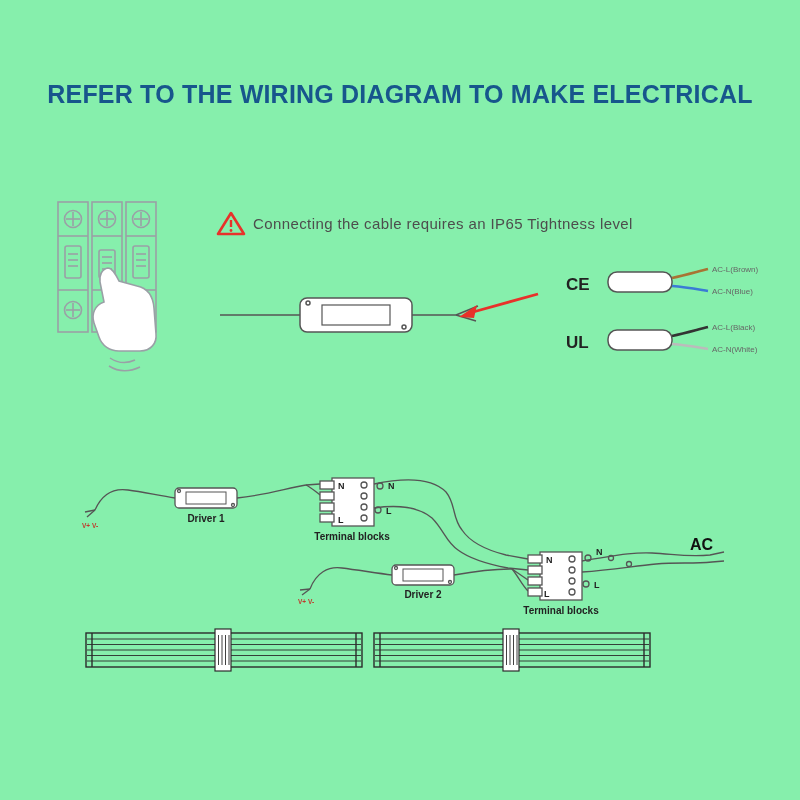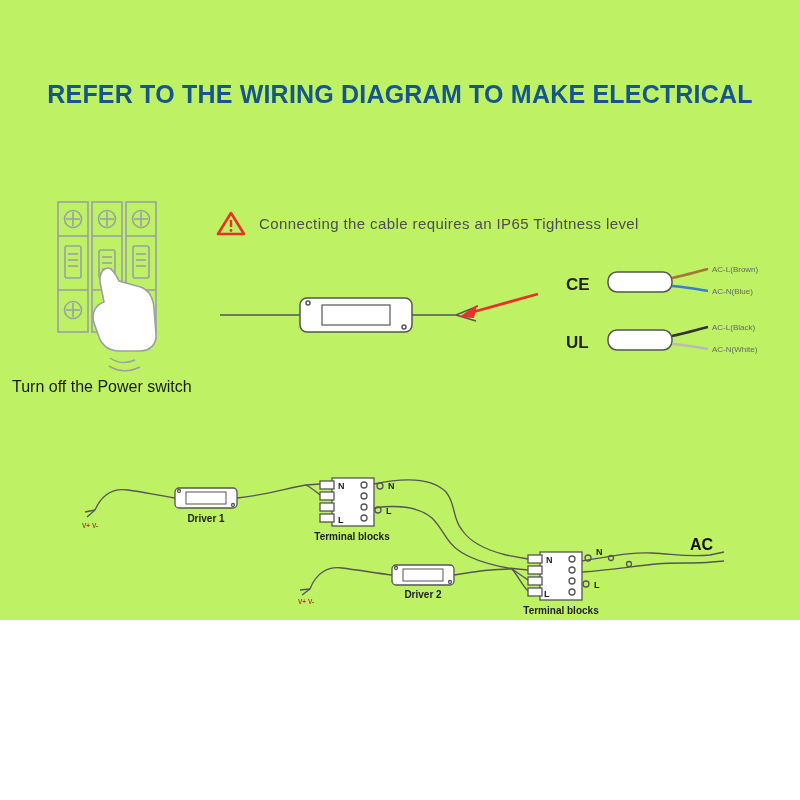--- a/index.html
+++ b/index.html
@@ -1,33 +1,33 @@
 <!DOCTYPE html>
 <html><head>
 <meta charset="utf-8">
 <style>
   * { margin:0; padding:0; box-sizing:border-box; }
   html,body { width:800px; height:800px; background:#ffffff; font-family:"Liberation Sans", sans-serif; }
-  .page { position:relative; width:800px; height:620px; background:#bef264; overflow:hidden; }
+  .page { position:relative; width:800px; height:800px; background:#86efac; overflow:hidden; }
   .abs { position:absolute; }
 
   .title {
     position:absolute; top:74px; left:0; width:100%;
     text-align:center; color:#17568C;
     font-size:25px; font-weight:bold; line-height:1.65; letter-spacing:0.2px;
   }
 
   .power-caption {
     position:absolute; left:12px; top:378px;
     font-size:16px; color:#1a1a1a;
   }
 
   .warning-row {
     position:absolute; left:216px; top:210px;
-    display:flex; align-items:center; gap:13px;
+    display:flex; align-items:center; gap:7px;
   }
   .warning-text { font-size:15px; color:#4d4d4d; letter-spacing:0.4px; }
 
   svg text { font-family:"Liberation Sans", sans-serif; }
 </style>
 </head>
 <body>
 
 <div class="page">
 
@@ -81,21 +81,20 @@
         <line x1="84" y1="112" x2="98" y2="112"></line>
     </g>
 
     <path d="M58,70 C52,71 49,77 50,84 L54,104 C45,107 41,116 44,125 L49,139 C52,148 60,153 69,153 L90,153 C101,153 107,145 106,136 L104,110 C103,98 97,90 87,88 L69,83 C65,75 62,70 58,70 Z" fill="#ffffff" stroke="#9AA0A6" stroke-width="1.6"></path>
     <g stroke="#9AA0A6" stroke-width="1.5" fill="none">
       <path d="M60,160 Q72,168 85,162"></path>
       <path d="M59,168 Q73,177 90,169"></path>
     </g>
   </svg>
 
-  <div class="power-caption">Turn off the Power switch</div>
 
   <div class="warning-row">
     <svg width="30" height="27" viewBox="0 0 30 27">
       <path d="M15 3 L28 24 L2 24 Z" fill="none" stroke="#E8312A" stroke-width="2.6" stroke-linejoin="round"></path>
       <line x1="15" y1="10" x2="15" y2="17" stroke="#E8312A" stroke-width="2.4"></line>
       <circle cx="15" cy="20.5" r="1.4" fill="#E8312A"></circle>
     </svg>
     <span class="warning-text">Connecting the cable requires an IP65 Tightness level</span>
   </div>
 

